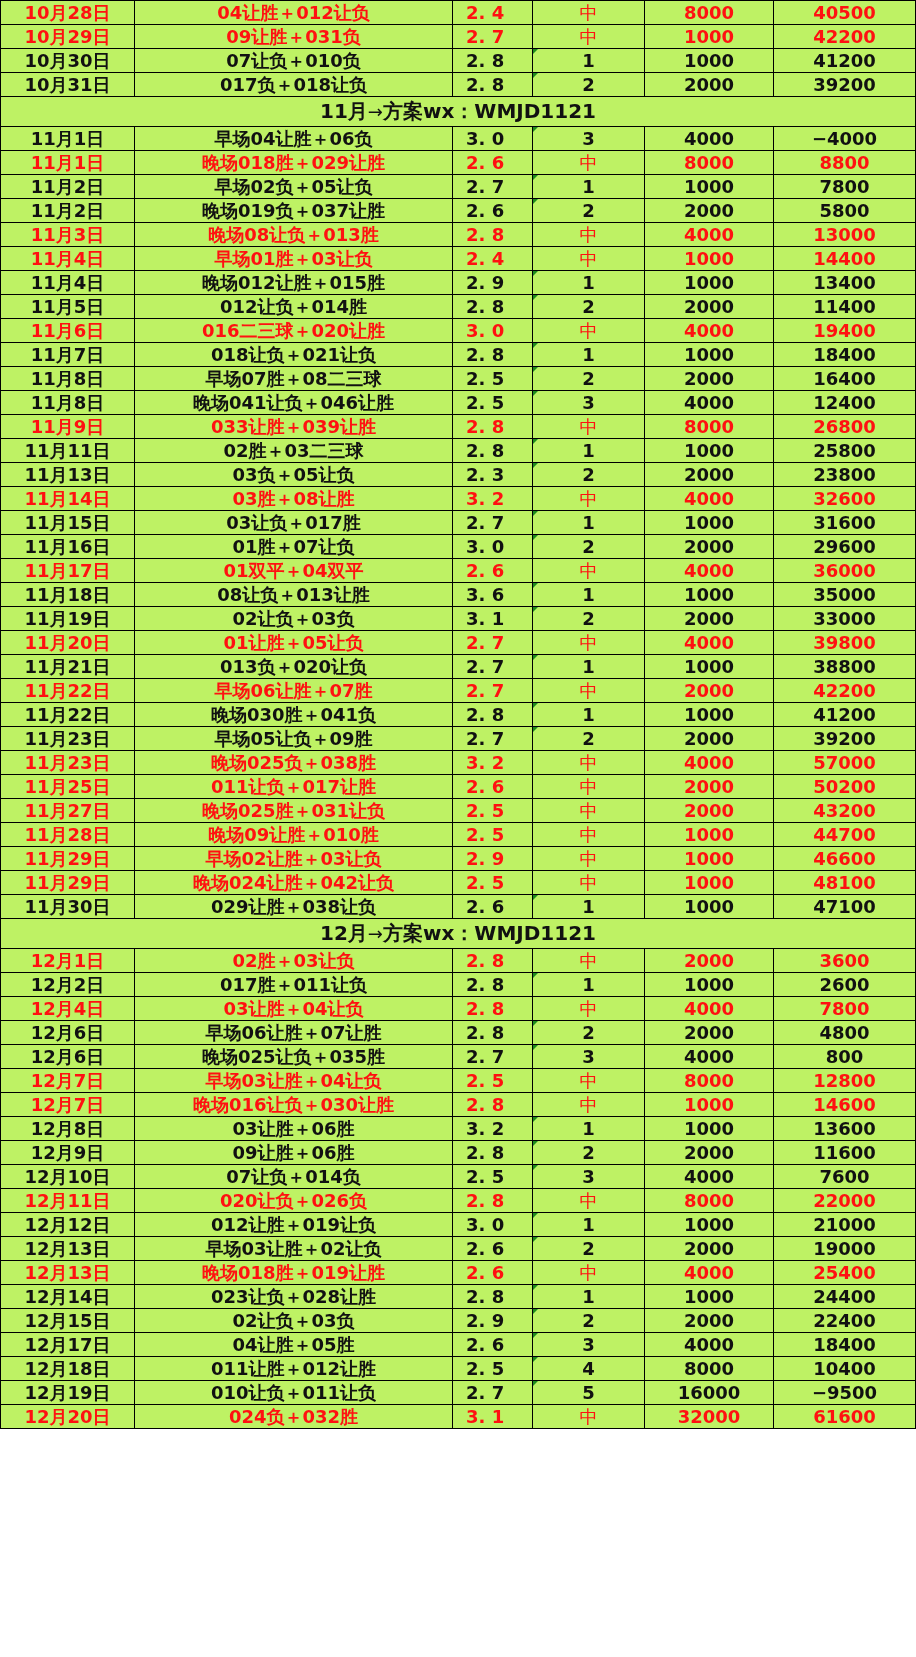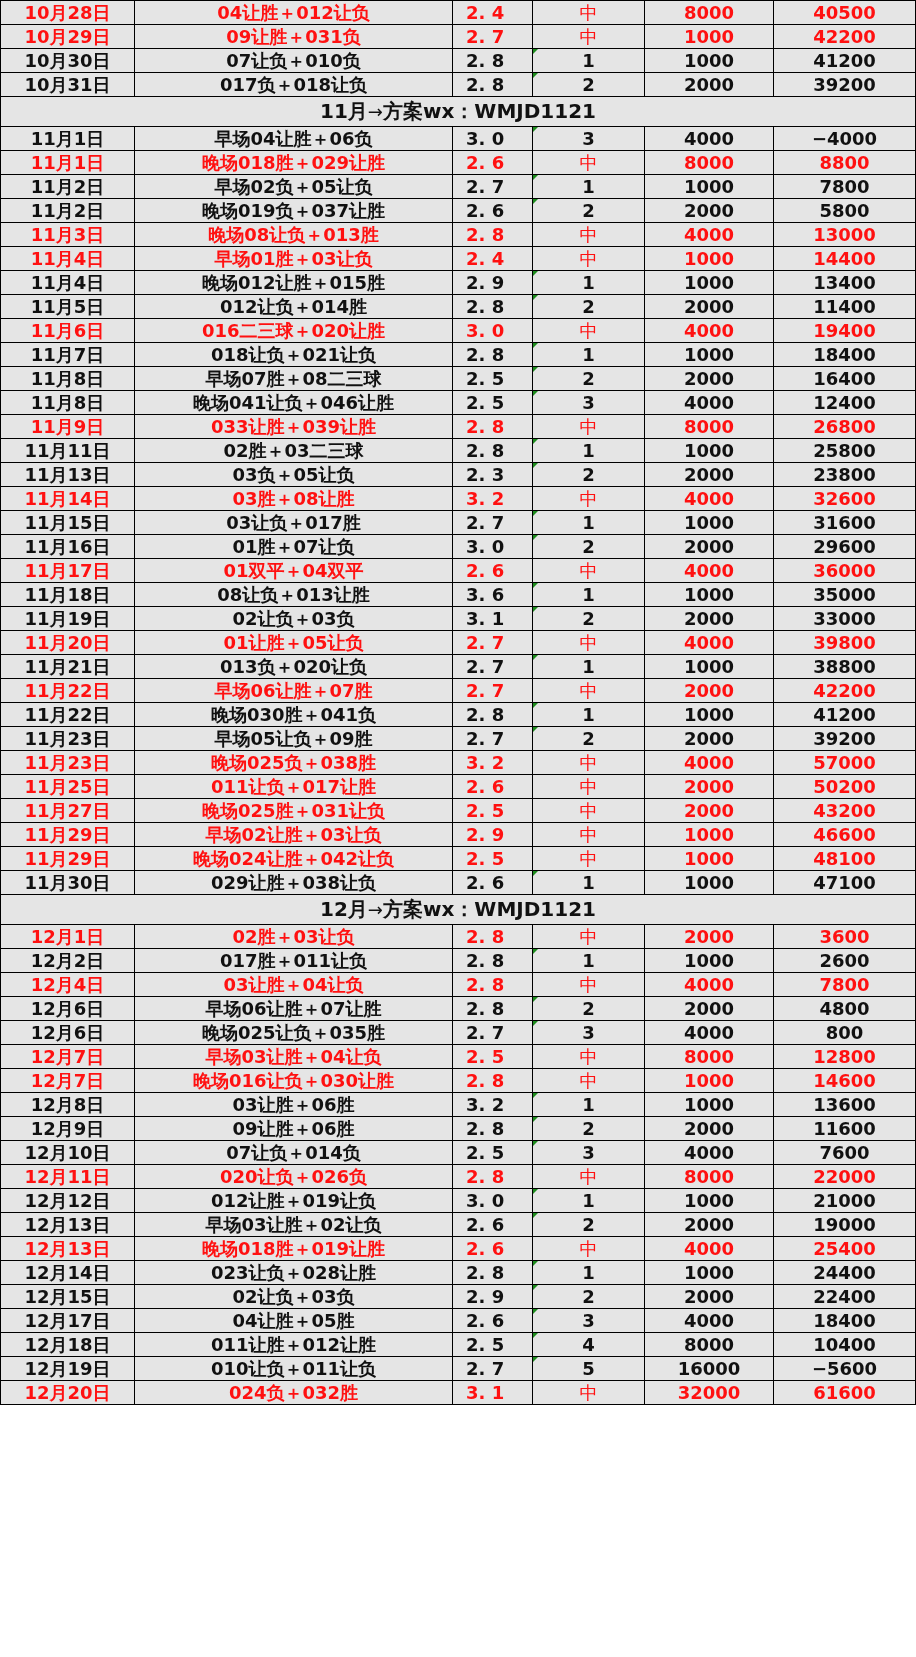--- a/index.html
+++ b/index.html
@@ -1,18 +1,18 @@
 <!DOCTYPE html>
 <html><head>
 <meta charset="utf-8">
 <style>
   html, body { margin: 0; padding: 0; background: #ffffff; }
   body { width: 916px; height: 1657px; overflow: hidden; font-family: "DejaVu Sans", "Liberation Sans", sans-serif; }
   #sheet { position: absolute; left: 0; top: 0; width: 915px; }
-  table { border-collapse: collapse; table-layout: fixed; width: 915px; background: #e5e5e5; }
+  table { border-collapse: collapse; table-layout: fixed; width: 915px; background: #bef264; }
   col.c-date { width: 134px; }
   col.c-pick { width: 318px; }
   col.c-odds { width: 80px; }
   col.c-res  { width: 112px; }
   col.c-stake{ width: 129px; }
   col.c-bal  { width: 142px; }
   td {
     border: 1.3px solid #000;
     height: 23px; padding: 0;
     text-align: center; vertical-align: middle;
@@ -308,20 +308,28 @@
   </tr>
         <tr class="hit">
     <td class="date">11月27日</td>
     <td class="pick">晚场025胜＋031让负</td>
     <td class="odds">2. 5</td>
     <td class="res"><span class="rtxt">中</span></td>
     <td class="stake">2000</td>
     <td class="bal">43200</td>
   </tr>
         <tr class="hit">
+    <td class="date">11月28日</td>
+    <td class="pick">晚场09让胜＋010胜</td>
+    <td class="odds">2. 5</td>
+    <td class="res"><span class="rtxt">中</span></td>
+    <td class="stake">1000</td>
+    <td class="bal">44700</td>
+  </tr>
+        <tr class="hit">
     <td class="date">11月29日</td>
     <td class="pick">早场02让胜＋03让负</td>
     <td class="odds">2. 9</td>
     <td class="res"><span class="rtxt">中</span></td>
     <td class="stake">1000</td>
     <td class="bal">46600</td>
   </tr>
         <tr class="hit">
     <td class="date">11月29日</td>
     <td class="pick">晚场024让胜＋042让负</td>
@@ -486,21 +494,21 @@
     <td class="res"><span class="flag"></span><span class="rtxt">4</span></td>
     <td class="stake">8000</td>
     <td class="bal">10400</td>
   </tr>
         <tr>
     <td class="date">12月19日</td>
     <td class="pick">010让负＋011让负</td>
     <td class="odds">2. 7</td>
     <td class="res"><span class="flag"></span><span class="rtxt">5</span></td>
     <td class="stake">16000</td>
-    <td class="bal">−5600</td>
+    <td class="bal">−9500</td>
   </tr>
         <tr class="hit">
     <td class="date">12月20日</td>
     <td class="pick">024负＋032胜</td>
     <td class="odds">3. 1</td>
     <td class="res"><span class="rtxt">中</span></td>
     <td class="stake">32000</td>
     <td class="bal">61600</td>
   </tr>
       </tbody>

